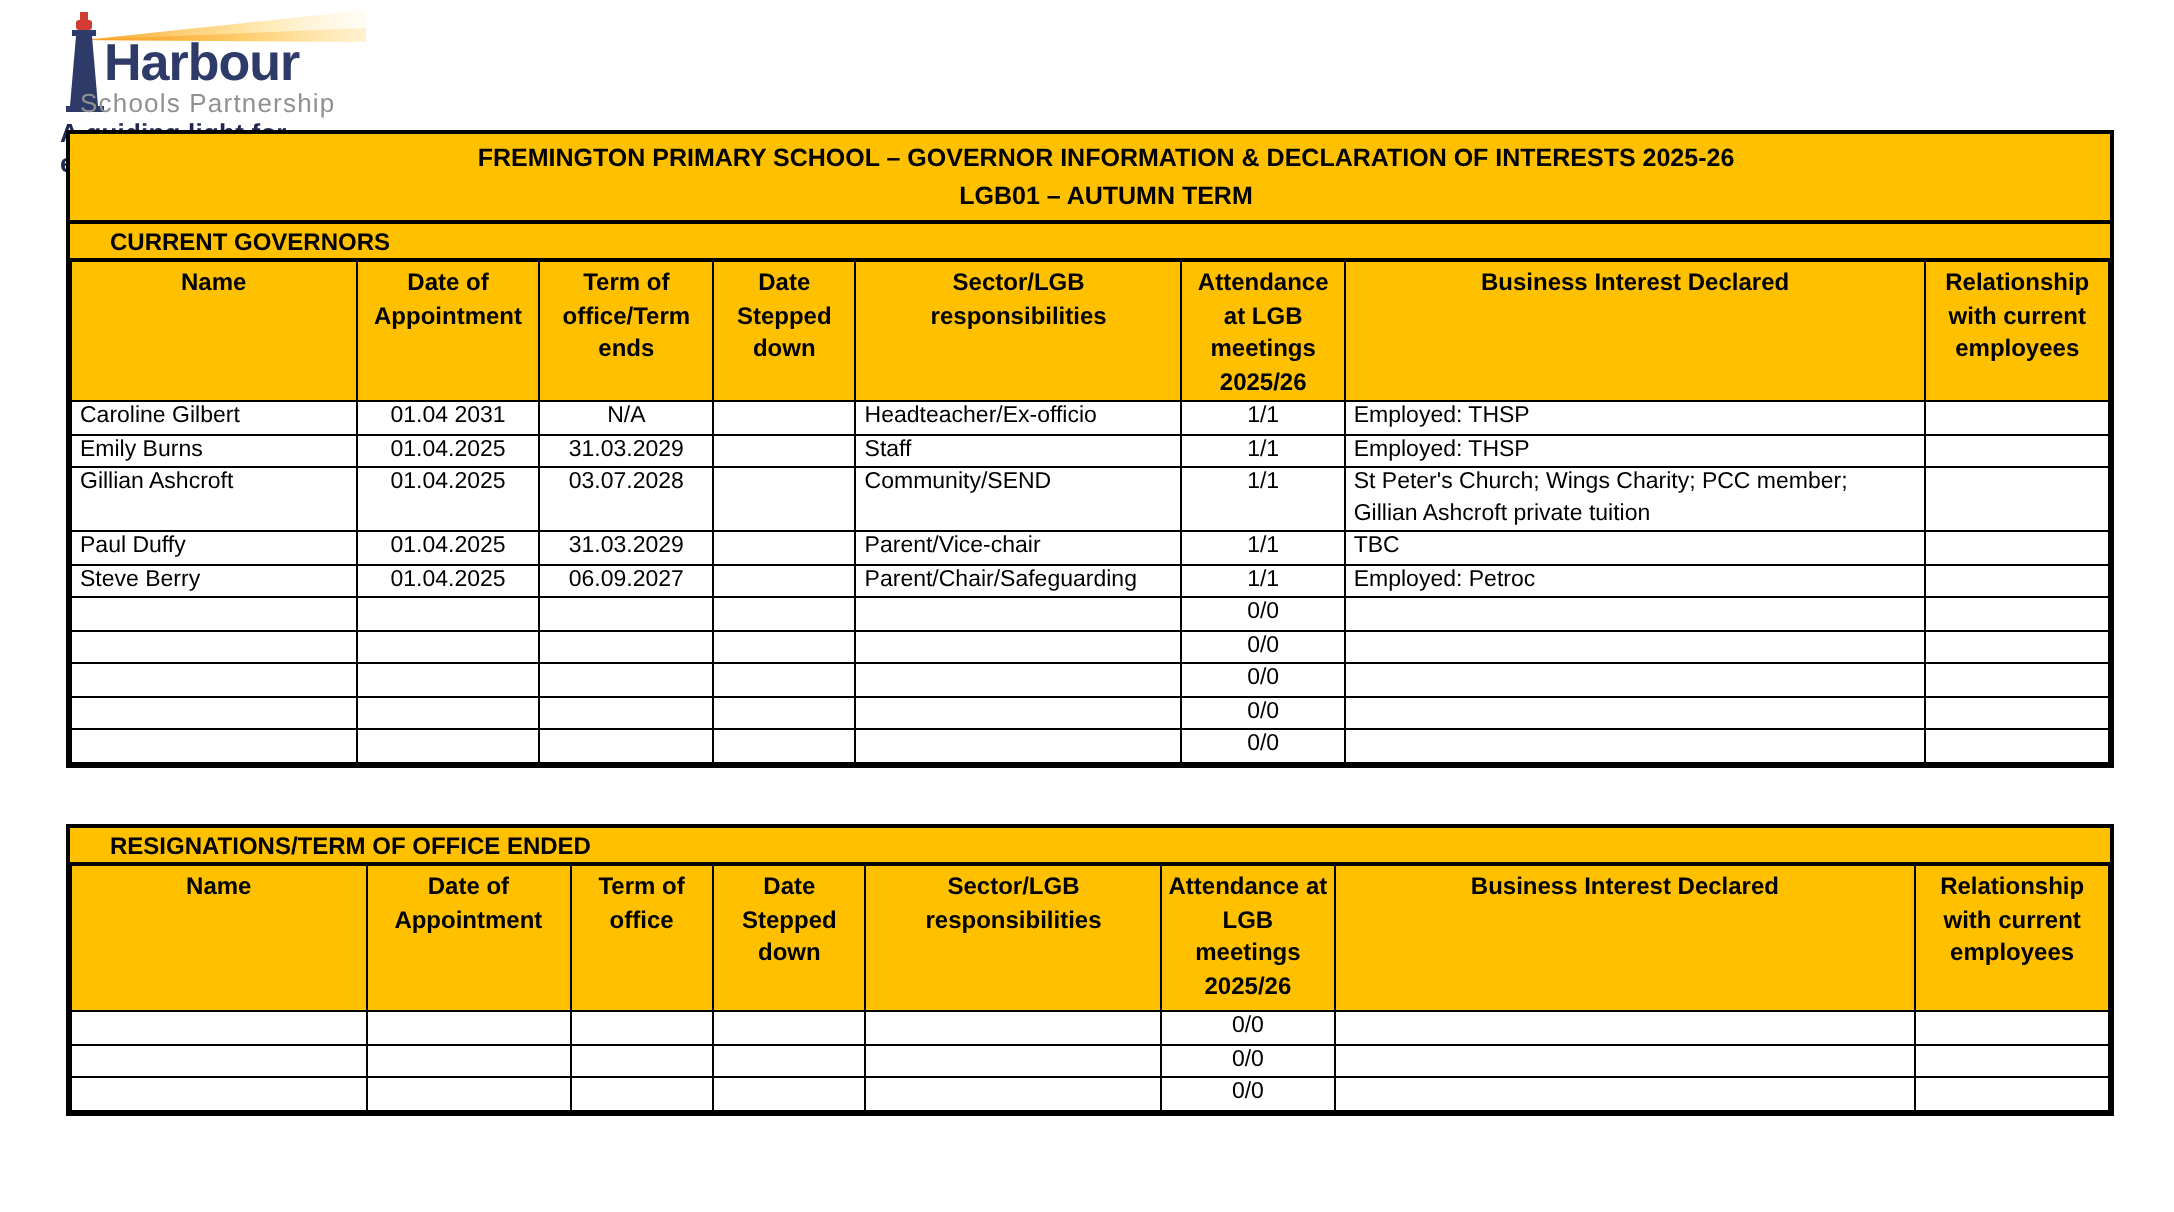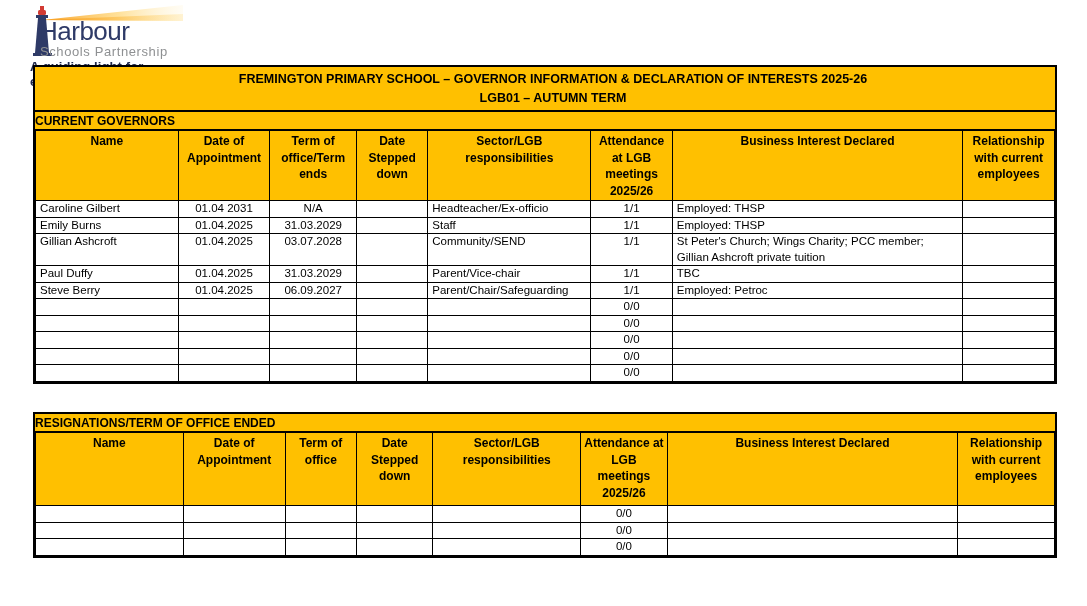--- a/index.html
+++ b/index.html
@@ -17,22 +17,22 @@
     background:#ffffff;
     font-family:"Liberation Sans", sans-serif;
     color:#000;
     overflow:hidden;
   }
 
   
   .logo{position:absolute;left:28px;top:5px;width:155px;height:62px;}
   .logo svg{position:absolute;left:0;top:0;}
   .logo-brand{
-    position:absolute;left:11px;top:11px;
-    font-size:26px;font-weight:400;letter-spacing:-0.5px;
+    position:absolute;left:24px;top:11px;
+    font-size:26px;font-weight:700;letter-spacing:-0.5px;
     color:var(--logo_navy);
   }
   .logo-sub{
     position:absolute;left:12px;top:39px;
     font-size:13px;color:var(--logo_gray);letter-spacing:0.6px;
   }
   .logo-tagline{
     position:absolute;left:2px;top:54px;
     font-size:13px;font-weight:700;color:#20294D;letter-spacing:0.1px;
   }
@@ -48,21 +48,21 @@
     text-align:center;
     padding:3px 0 2px 16px;
   }
   .title-line{font-size:12.5px;font-weight:700;line-height:19px;}
 
   .section-bar{
     background:var(--accent_yellow);
     border-bottom:1px solid var(--border_black);
     font-size:12px;font-weight:700;
     line-height:18px;height:18px;
-    padding-left:0;
+    padding-left:20px;
   }
 
   table.tbl{width:100%;table-layout:fixed;border-collapse:collapse;}
   .tbl th{
     background:var(--accent_yellow);
     border:1px solid var(--border_black);
     font-size:12px;font-weight:700;
     line-height:16.5px;
     vertical-align:top;text-align:center;
     padding:2px 3px 0 3px;

